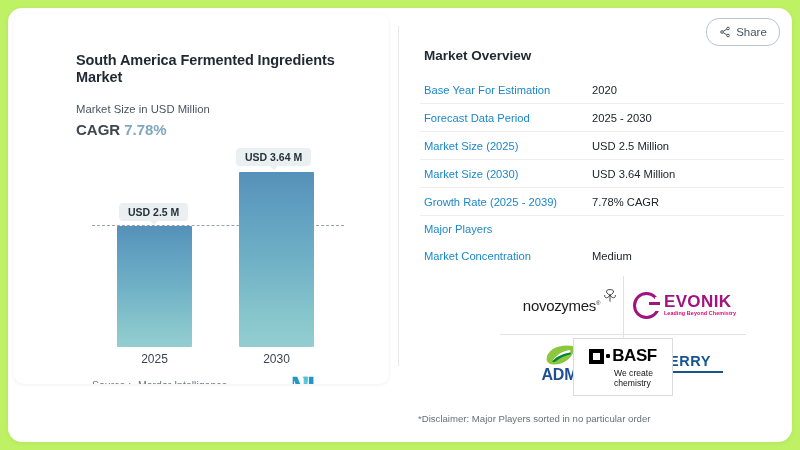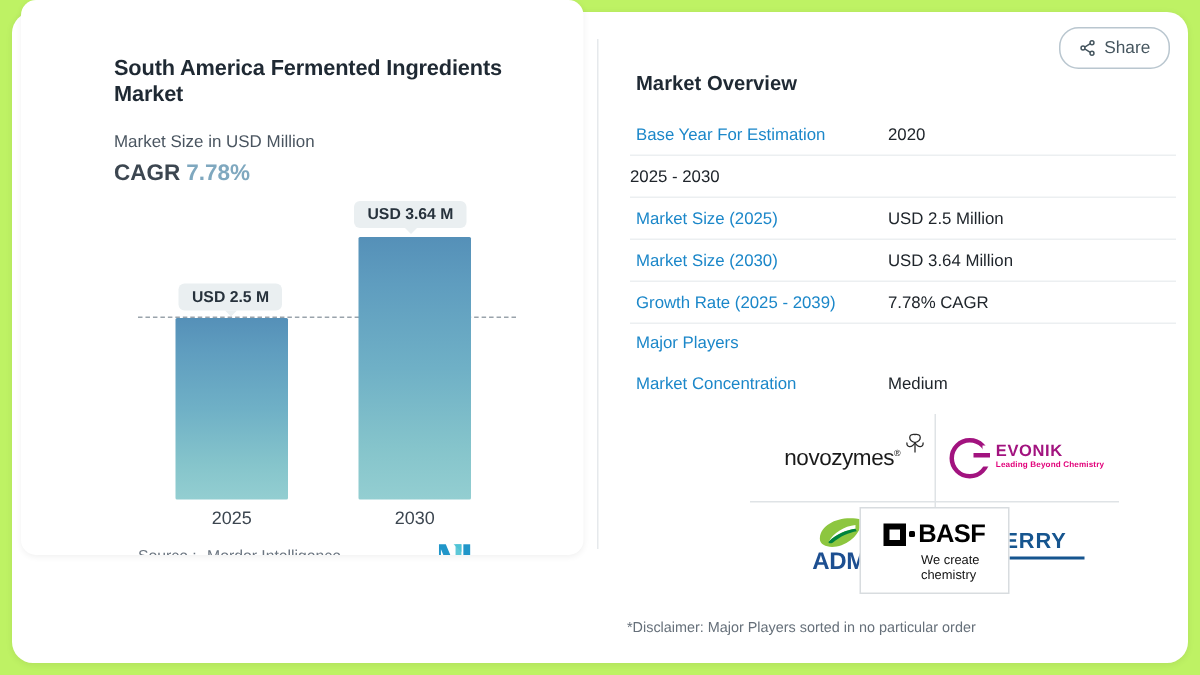--- a/index.html
+++ b/index.html
@@ -13,21 +13,21 @@
 
   
   .outer-card{
     position:absolute;left:8px;top:8px;width:784px;height:434px;
     background:#ffffff;border-radius:14px;
     box-shadow:0 1px 5px rgba(0,0,0,0.07);
   }
 
   
   .chart-panel{
-    position:absolute;left:14px;top:0;width:375px;height:370px;
+    position:absolute;left:14px;top:14px;width:375px;height:370px;
     background:#ffffff;border-radius:10px;
     box-shadow:0 1px 4px rgba(0,0,0,0.06);
     overflow:hidden;
   }
   .chart-title{
     position:absolute;left:62px;top:38px;width:290px;
     font-size:14.5px;font-weight:bold;color:#1f2933;line-height:17px;
     letter-spacing:-0.1px;
   }
   .chart-sub{
@@ -147,21 +147,21 @@
   .evonik-ring::after{
     content:"";position:absolute;right:-3px;top:7px;width:11px;height:3.2px;
     background:#a2137f;
   }
   .evonik-ring::before{
     content:"";position:absolute;right:-4px;top:2px;width:6px;height:14px;
     background:#ffffff;
   }
   .evonik-txt{line-height:1;}
   .evonik-name{
-    font-size:11px;font-weight:bold;color:#a2137f;letter-spacing:0.4px;
+    font-size:17px;font-weight:bold;color:#a2137f;letter-spacing:0.4px;
   }
   .evonik-tag{
     font-size:5.4px;font-weight:bold;color:#e2007a;letter-spacing:0.1px;margin-top:1px;
   }
 
   .adm{display:flex;flex-direction:column;align-items:center;line-height:1;}
   .adm-leaf{width:34px;height:22px;}
   .adm-txt{
     font-size:16px;font-weight:bold;color:#1d4f91;letter-spacing:-0.2px;margin-top:1px;
   }
@@ -255,20 +255,21 @@
   <div class="vdiv"></div>
 
   <div class="overview-title">Market Overview</div>
 
   <div class="table">
     <div class="trow">
       <div class="tkey">Base Year For Estimation</div>
       <div class="tval">2020</div>
     </div>
     <div class="trow">
+      <div class="tkey">Forecast Data Period</div>
       <div class="tval">2025 - 2030</div>
     </div>
     <div class="trow">
       <div class="tkey">Market Size (2025)</div>
       <div class="tval">USD 2.5 Million</div>
     </div>
     <div class="trow">
       <div class="tkey">Market Size (2030)</div>
       <div class="tval">USD 3.64 Million</div>
     </div>

